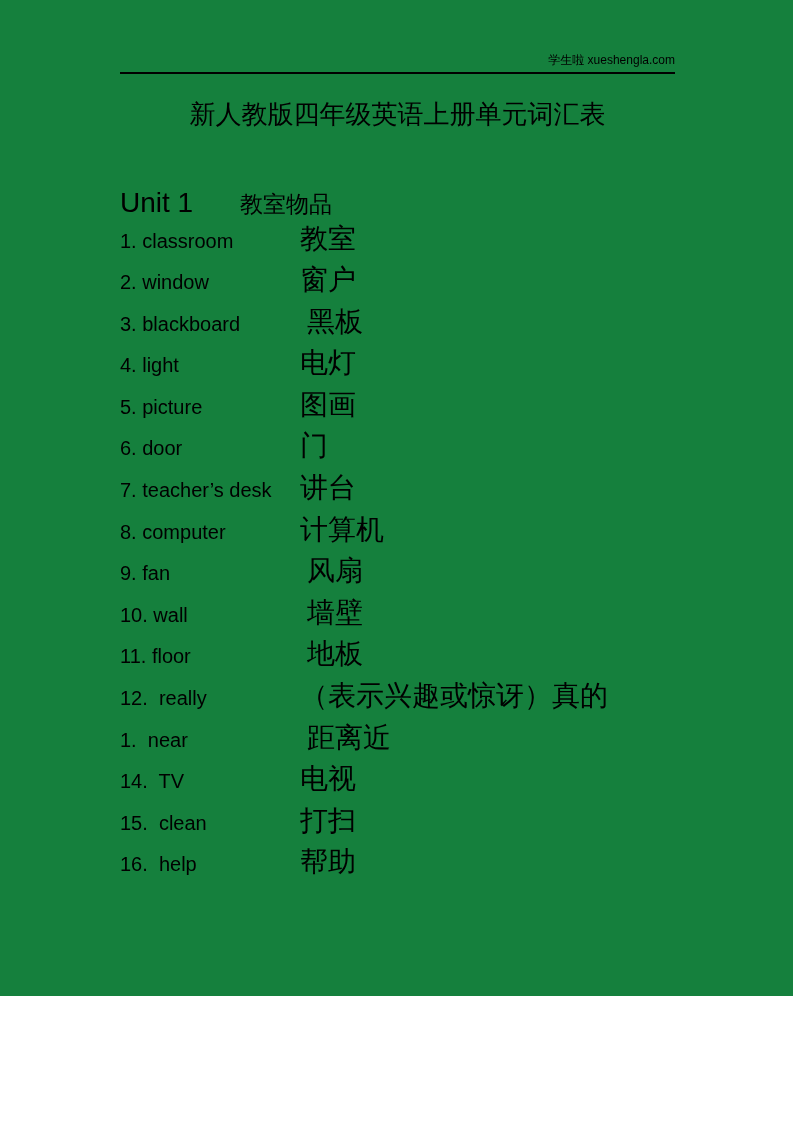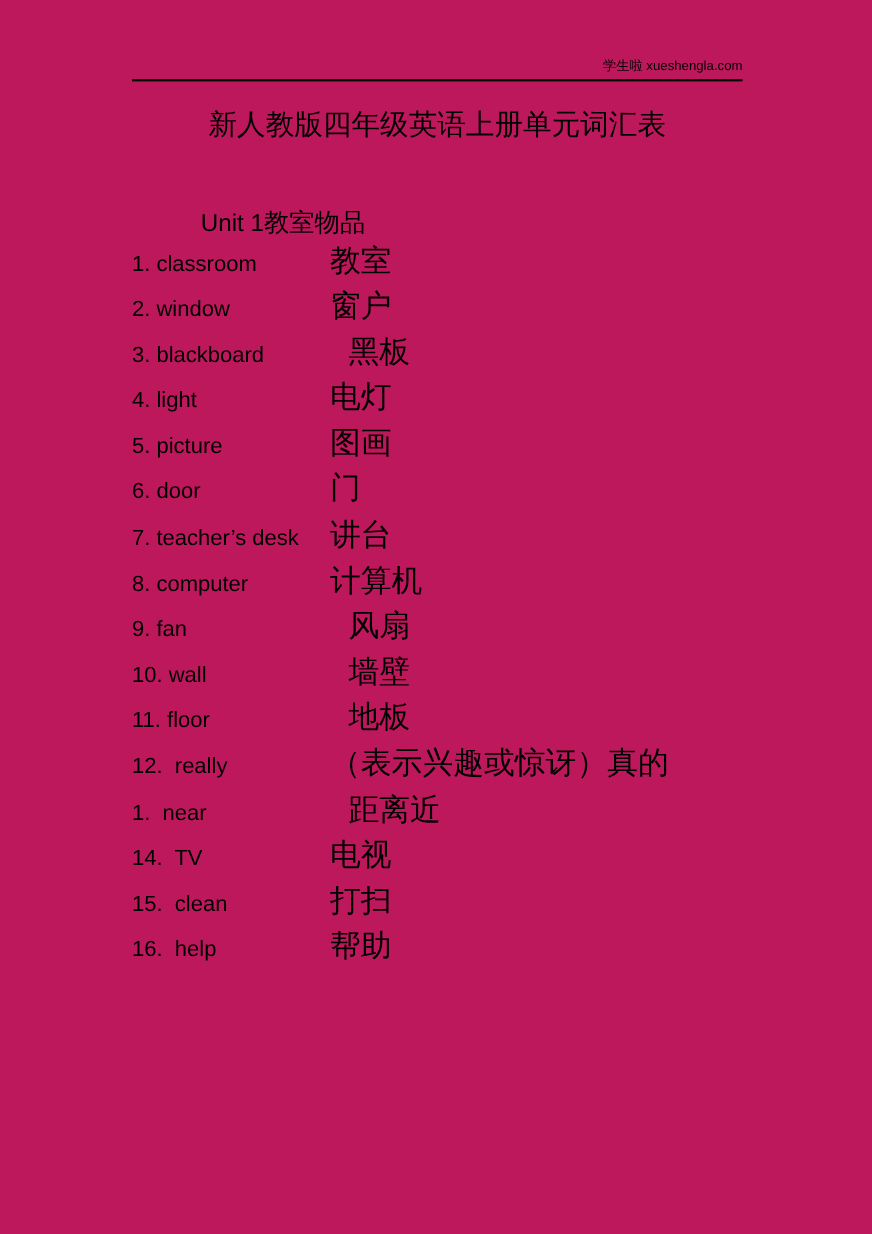--- a/index.html
+++ b/index.html
@@ -10,23 +10,23 @@
   body {
     width: 793px;
     height: 1122px;
     overflow: hidden;
     color: #000;
     font-family: "Liberation Sans", sans-serif;
   }
   .page {
     box-sizing: border-box;
     width: 793px;
-    height: 1122px;
+    height: 996px;
     padding: 0 118px 0 120px;
-    background: #be185d;
+    background: #15803d;
   }
   .header {
     padding-top: 52px;
     padding-bottom: 3px;
     border-bottom: 2px solid #000;
     text-align: right;
     font-size: 12px;
     line-height: 17px;
   }
   .site {
@@ -40,46 +40,45 @@
     font-weight: normal;
     font-family: "DejaVu Serif", serif;
     line-height: 1.25;
   }
   .unit {
     margin-top: 56px;
     display: flex;
     align-items: baseline;
   }
   .unit-en {
-    font-size: 22px;
+    font-size: 28px;
     width: 120px;
     flex: none;
     white-space: pre;
-    text-align: right;
   }
   .unit-zh {
     font-size: 23px;
     font-family: "DejaVu Serif", serif;
   }
   .list {
   }
   .row {
     display: flex;
     align-items: baseline;
     height: 41.6px;
   }
   .en {
     font-size: 20px;
     width: 180px;
     flex: none;
     white-space: pre;
   }
   .zh {
     font-size: 28px;
-    font-family: Liberation Mono, monospace;
+    font-family: Liberation Serif, serif;
     white-space: pre;
   }
 </style>
 </head>
 <body>
 
 <div class="page">
 
   <div class="header">
     <span class="site">学生啦 xueshengla.com</span>

